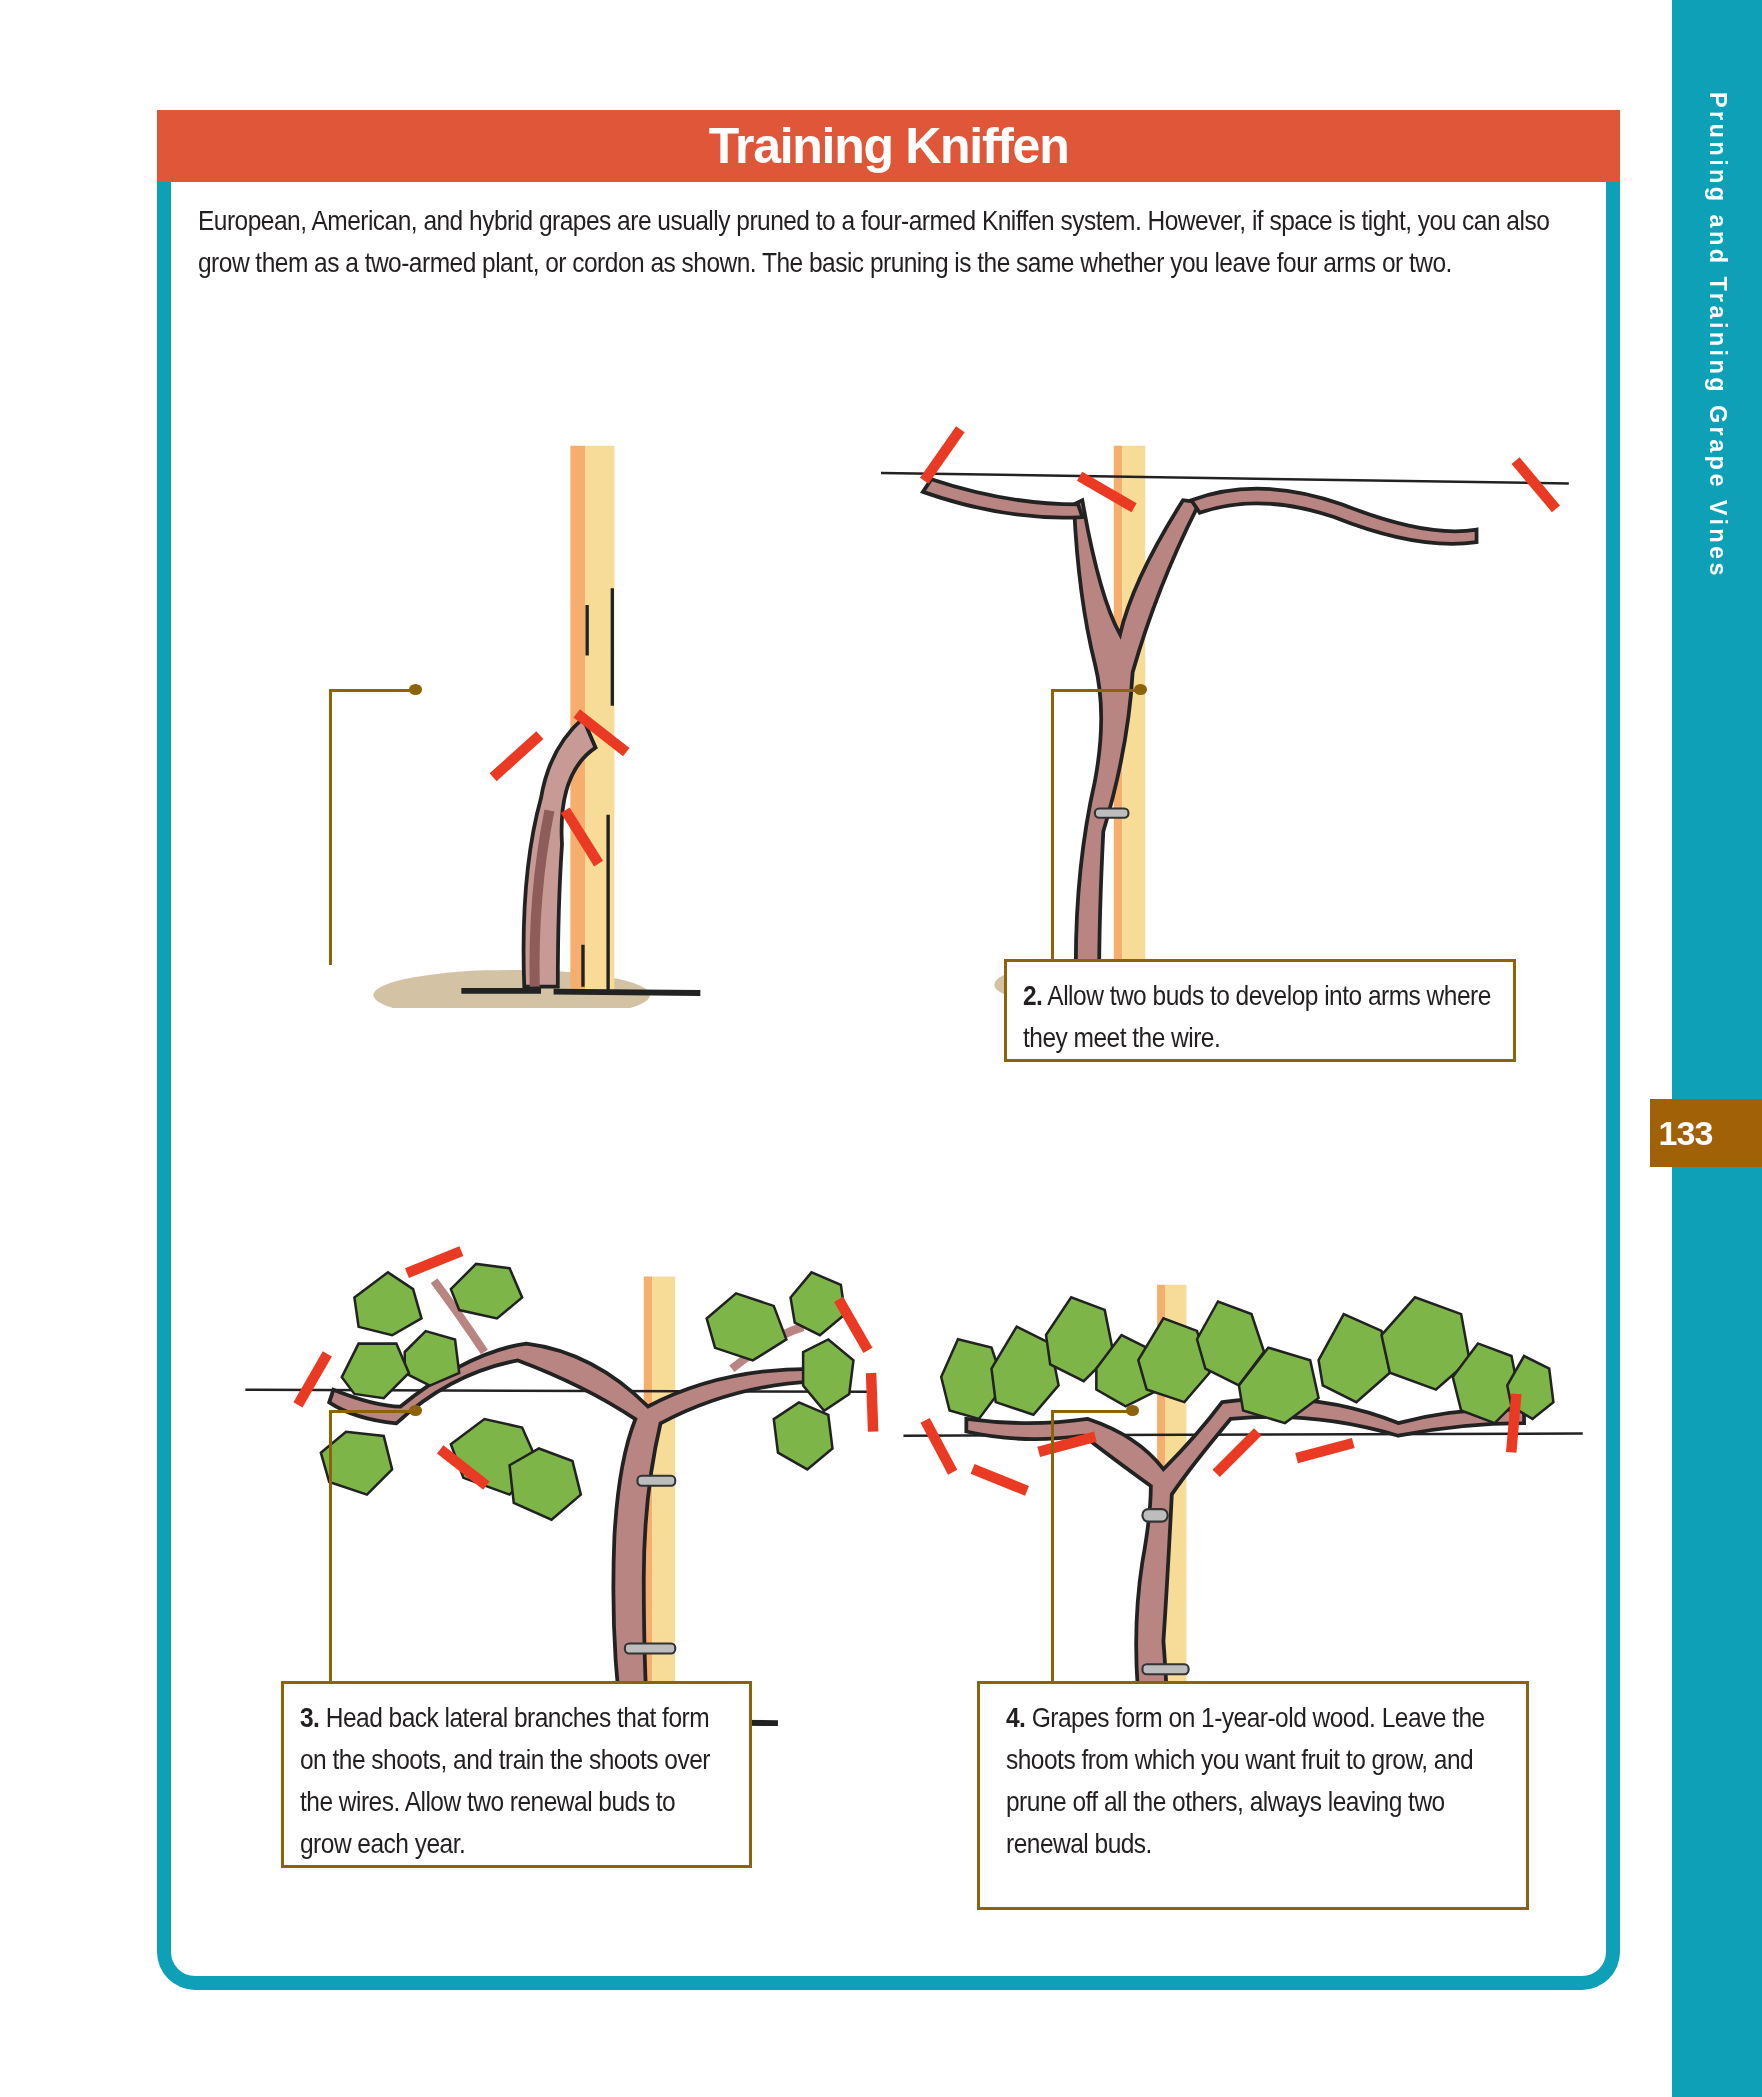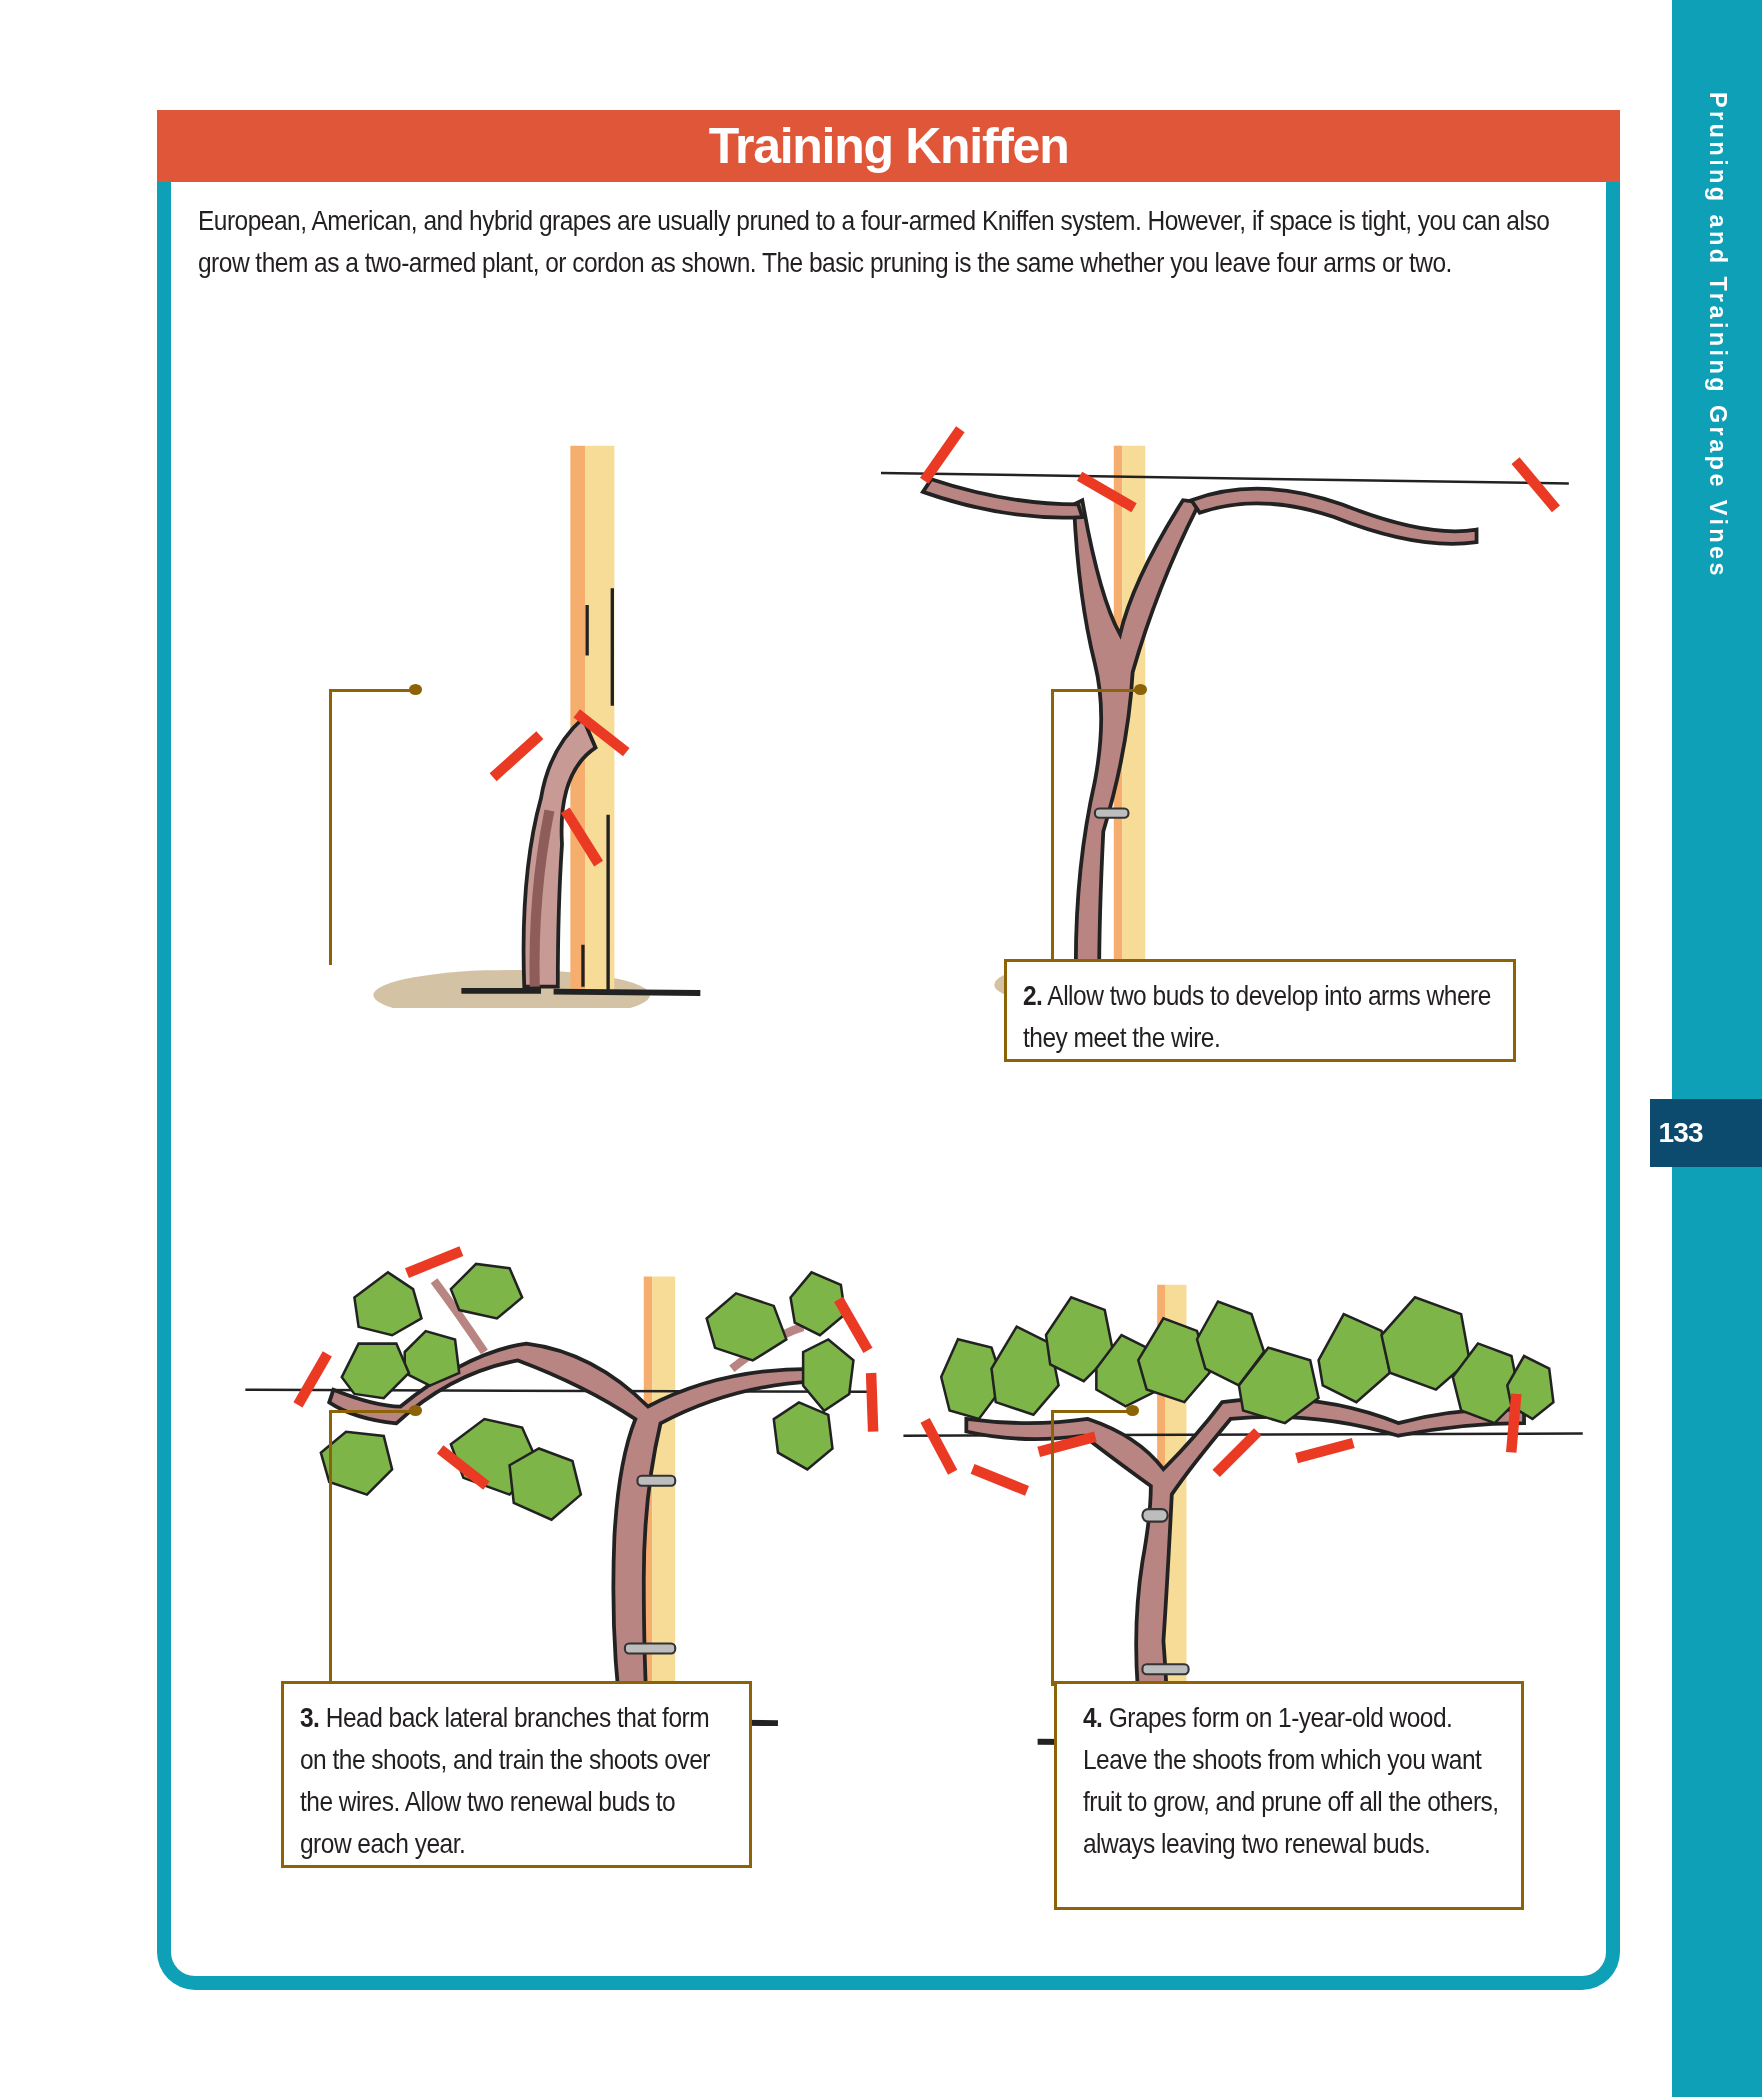--- a/index.html
+++ b/index.html
@@ -14,21 +14,21 @@
   .side-title {
     position: absolute; left: 1672px; top: 84px; width: 91px; height: 587px;
     display: flex; align-items: flex-start; justify-content: center;
   }
   .side-title span {
     writing-mode: vertical-rl; color: #ffffff; font-weight: bold;
     font-size: 23.5px; letter-spacing: 3.4px; margin-top: 8.4px;
   }
   .page-num {
     position: absolute; left: 1650px; top: 1099px; width: 112px; height: 68px;
-    background: #0c4a6e; color: #ffffff; font-weight: bold; font-size: 28px;
+    background: #a16207; color: #ffffff; font-weight: bold; font-size: 34px;
     display: flex; align-items: center; padding-left: 8.4px; box-sizing: border-box;
     letter-spacing: -0.8px;
   }
   .box {
     position: absolute; left: 157px; top: 110px; width: 1463px; height: 1880px;
     box-sizing: border-box;
   }
   .box-frame {
     position: absolute; left: 0; top: 0; right: 0; bottom: 0;
     border: 14.7px solid #0ea0b7; border-top: none;
@@ -176,17 +176,17 @@
       <rect x="-70" y="-12" width="140" height="25" transform="translate(105 785) rotate(62)"></rect>
       <rect x="-70" y="-12" width="140" height="25" transform="translate(250 865) rotate(22)"></rect>
       <rect x="-70" y="-12" width="140" height="25" transform="translate(410 780) rotate(-15)"></rect>
       <rect x="-70" y="-12" width="140" height="25" transform="translate(815 800) rotate(-45)"></rect>
       <rect x="-70" y="-12" width="140" height="25" transform="translate(1025 795) rotate(-15)"></rect>
       <rect x="-70" y="-12" width="140" height="25" transform="translate(1475 730) rotate(-85)"></rect>
     </g>
   </svg>
   <div class="leader" style="left:894px; top:1300px; width:84px; height:273px;"></div>
   <div class="leader-dot" style="left:969px; top:1295px;"></div>
-  <div class="caption" style="left:897px; top:1571px; width:470px; height:229px;padding-left:26px;">
+  <div class="caption" style="left:820px; top:1571px; width:552px; height:229px;padding-left:26px;">
     <span class="txt"><b>4.</b> <span>Grapes form on 1-year-old wood. Leave the shoots from which you want fruit to grow, and prune off all the others, always leaving two renewal buds.</span></span>
   </div>
 </div>
 
 
 </body></html>

